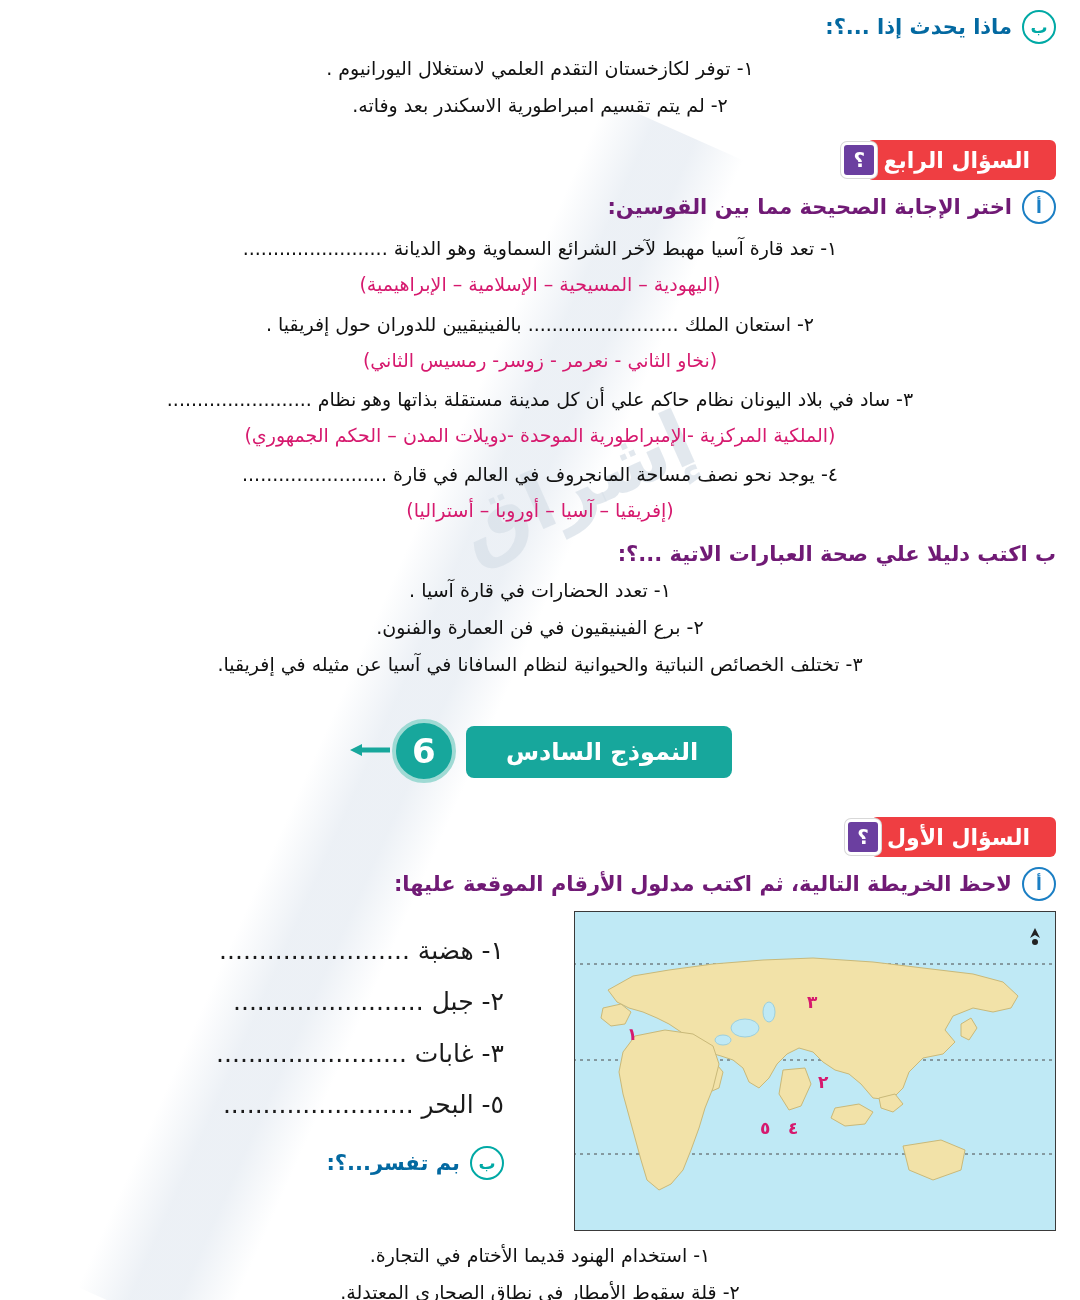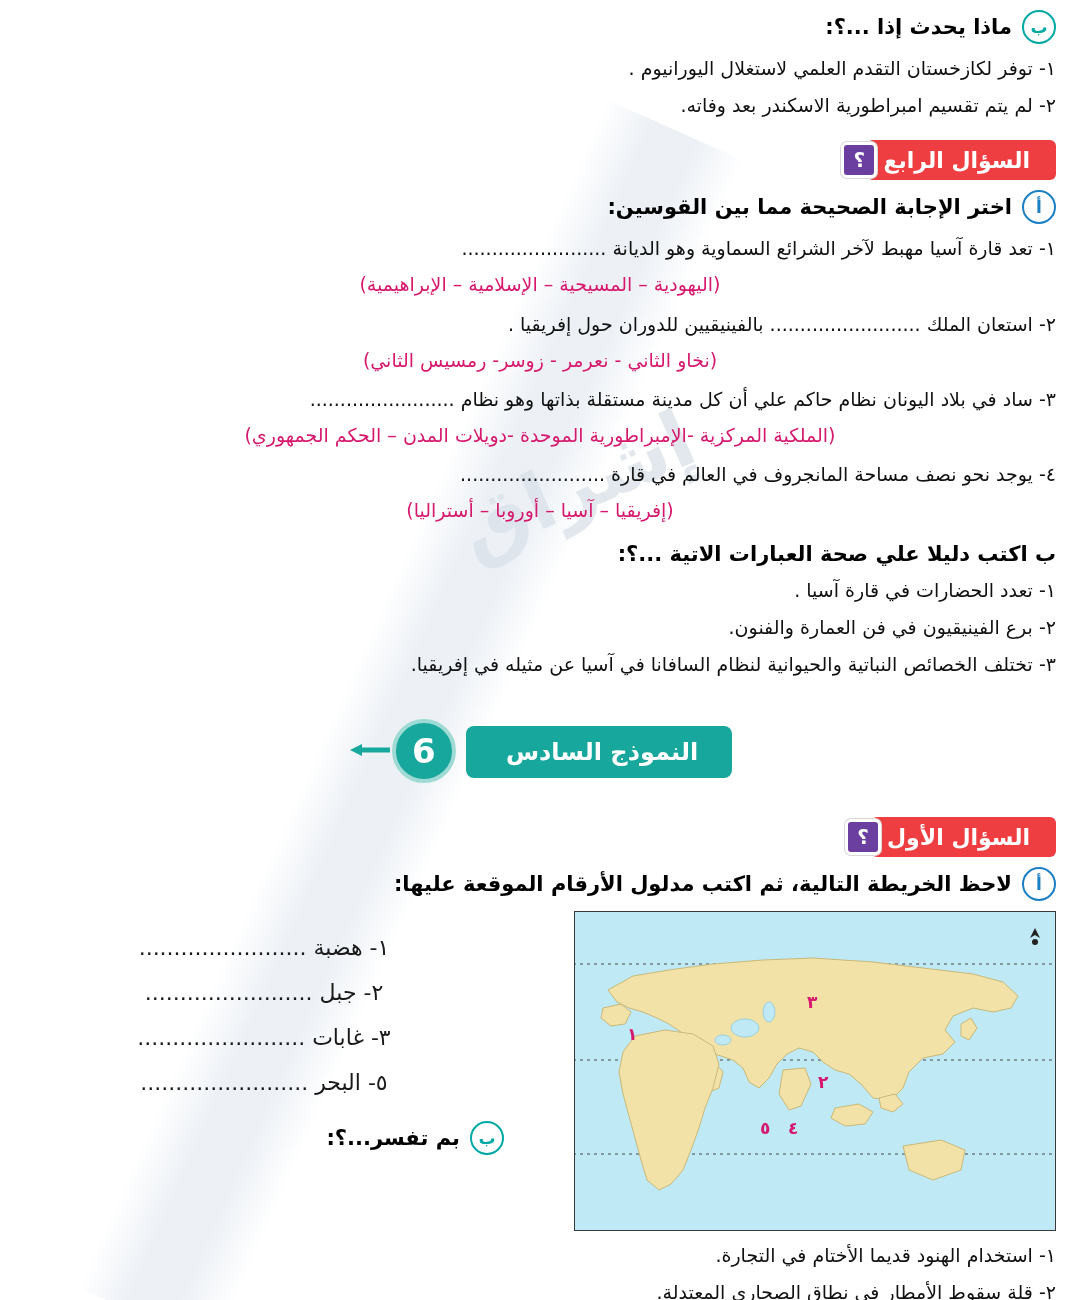--- a/index.html
+++ b/index.html
@@ -64,28 +64,29 @@
     border-radius: 50%;
     border: 2px solid #00a9a5;
     color: #00a9a5;
     display: flex; align-items: center; justify-content: center;
     font-size: 17px; font-weight: bold;
     flex: 0 0 auto;
     background: #fff;
   }
   .circle-badge.blue { border-color: #1b7fc4; color: #1b7fc4; }
   .head-text {
-    font-size: 21px; font-weight: bold; color: #000000;
-  }
-  .head-text.blue { color: #000000; }
+    font-size: 21px; font-weight: bold; color: #0369a1;
+  }
+  .head-text.blue { color: #701a75; }
 
   .q-list { margin: 4px 0 4px 0; }
   .q-item {
     font-size: 19px;
     line-height: 1.85;
+    text-align: center;
     color: #111;
     padding: 1px 0;
   }
 
   .choices {
     font-size: 19px;
     font-weight: normal;
     color: #d6196e;
     text-align: center;
     line-height: 1.8;
@@ -175,23 +176,23 @@
   .map-area {
     display: flex;
     flex-direction: row;
     align-items: flex-start;
     justify-content: space-between;
     margin-top: 10px;
     gap: 10px;
   }
   .blanks-col { flex: 0 0 480px; padding-top: 14px; }
   .blank-item {
-    font-size: 22px;
+    font-size: 25px;
     line-height: 2.05;
-    text-align: center;
+    text-align: right;
     white-space: nowrap;
   }
 
   .map-box {
     position: relative;
     width: 482px;
     height: 320px;
     border: 1px solid #3a3a3a;
     background: #bfe9f5;
     overflow: hidden;

